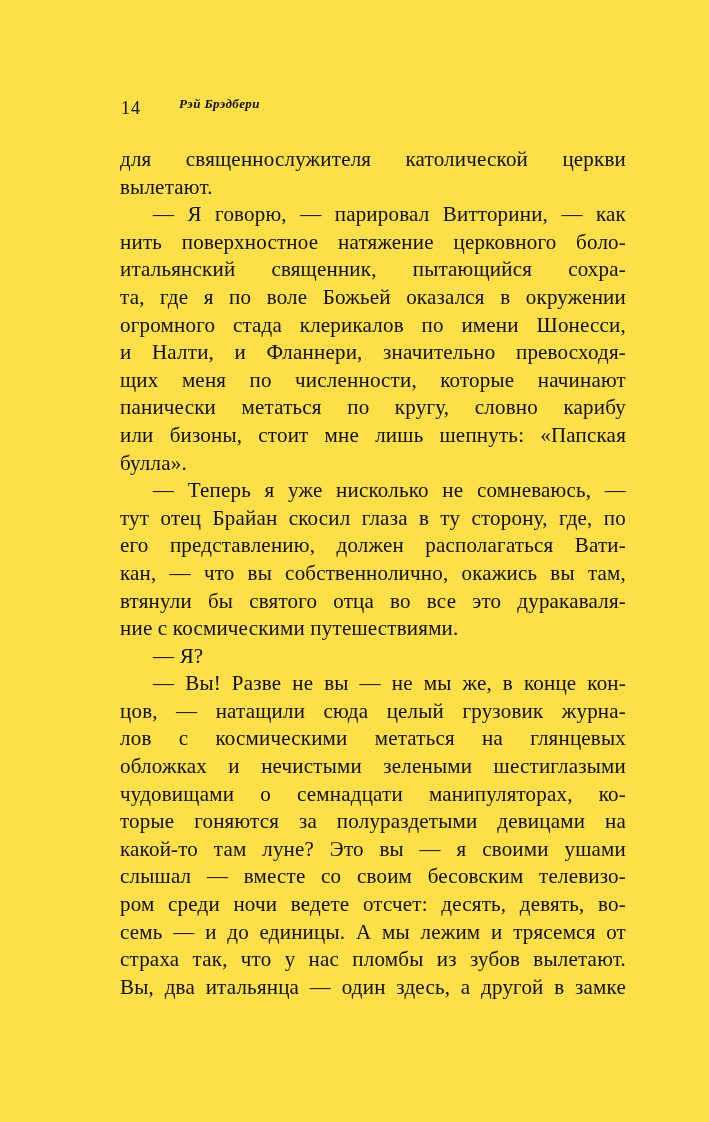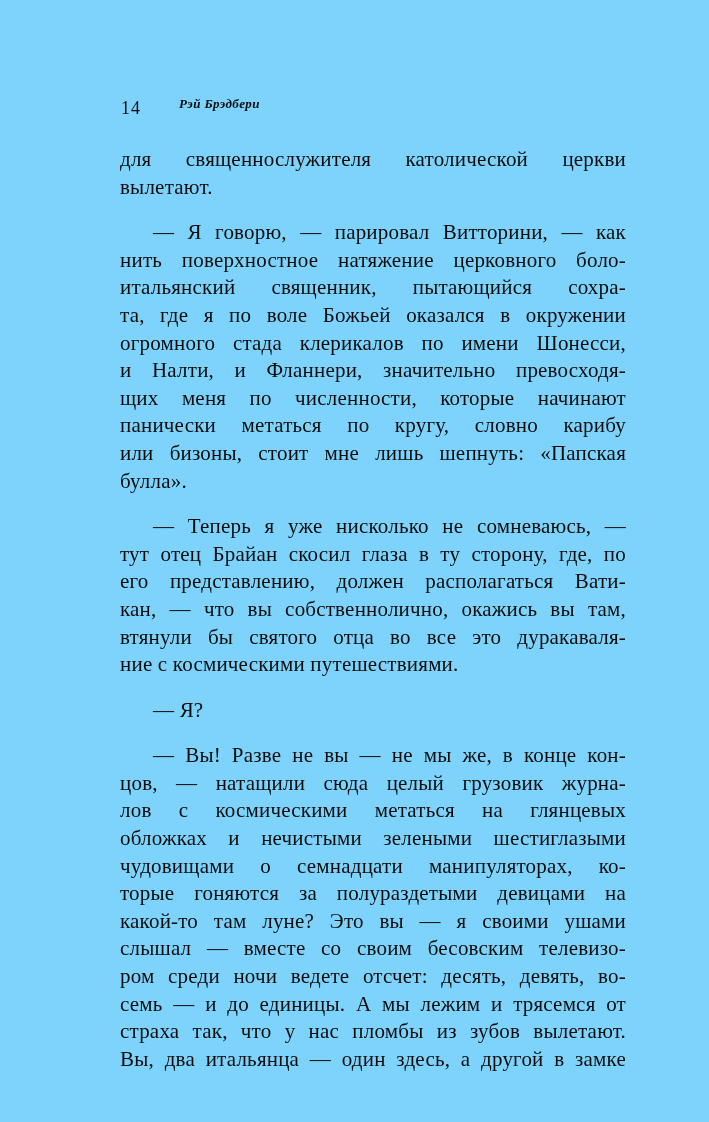--- a/index.html
+++ b/index.html
@@ -4,21 +4,21 @@
 <style>
   html, body {
     margin: 0;
     padding: 0;
     background: #ffffff;
   }
   .page {
     position: relative;
     width: 709px;
     height: 1122px;
-    background: #7dd3fc;
+    background: #fde047;
     overflow: hidden;
     font-family: "Liberation Serif", "DejaVu Serif", serif;
     color: #0d0d0d;
   }
   .page-header {
     position: absolute;
     top: 96px;
     left: 121px;
     width: 506px;
     height: 26px;
@@ -53,21 +53,20 @@
     font-size: 21px;
     letter-spacing: 0.2px;
     text-align: justify;
     text-align-last: justify;
     text-justify: inter-word;
     white-space: nowrap;
     color: #0d0d0d;
   }
   .line.indent {
     padding-left: 33px;
-    margin-top: 18px;
   }
   .line.noj {
     text-align-last: left;
   }
 </style>
 </head>
 <body>
 
 <div class="page">
   <div class="page-header">

